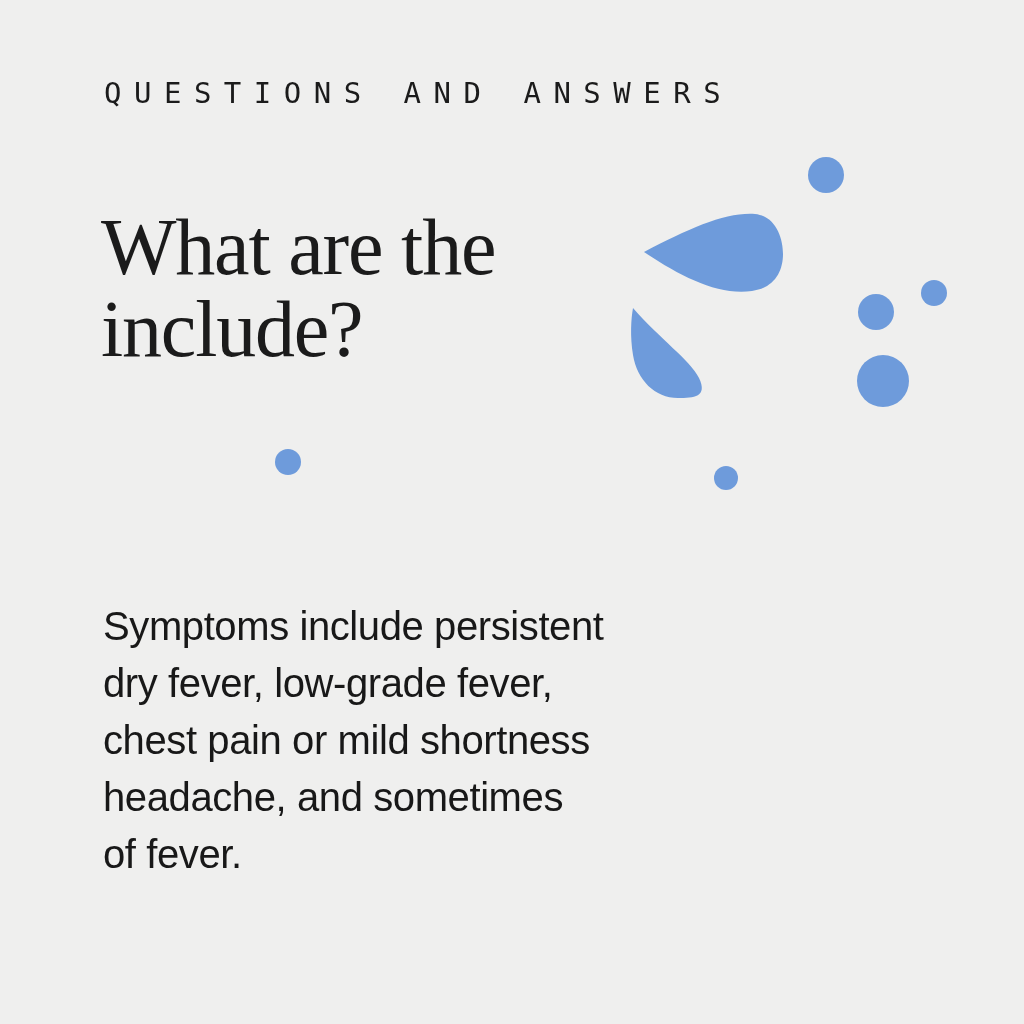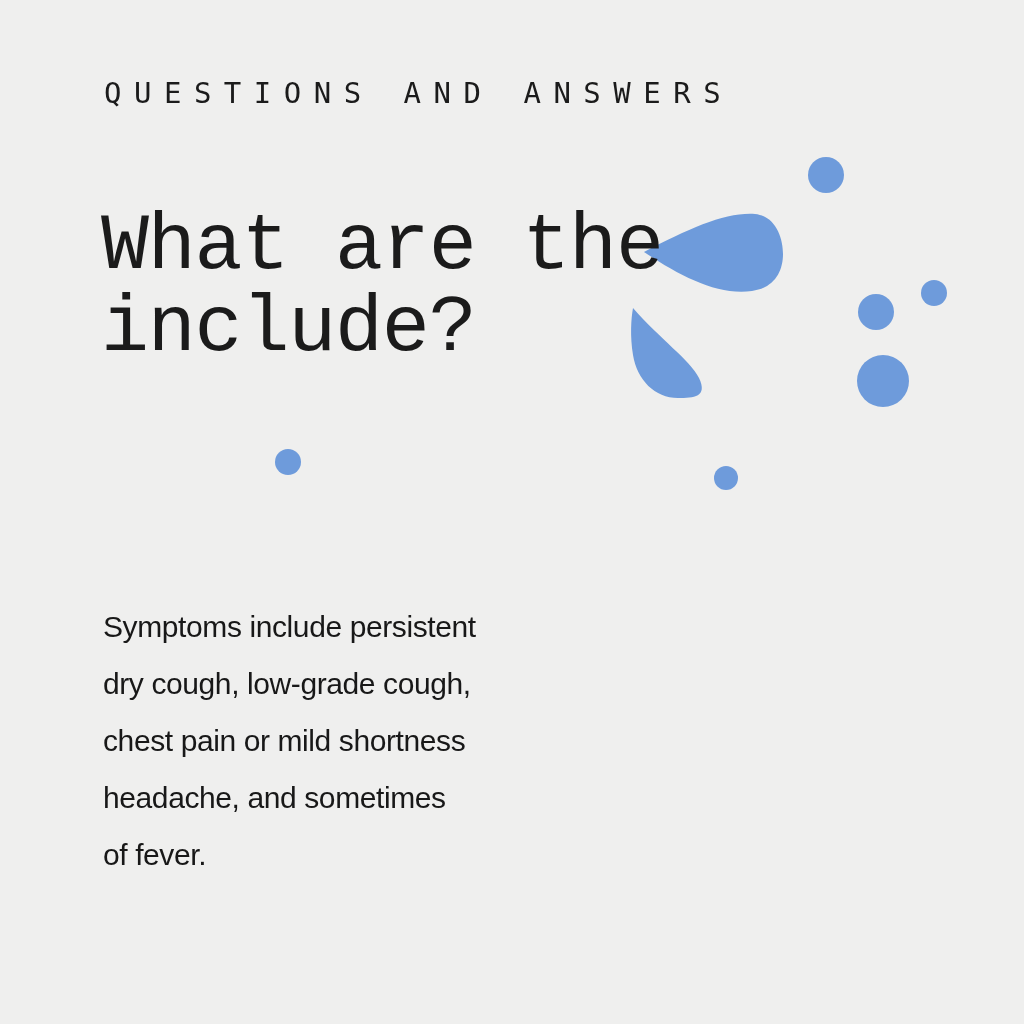--- a/index.html
+++ b/index.html
@@ -47,40 +47,40 @@
     white-space: nowrap;
     line-height: 1.1;
   }
 
   
   #headline {
     position: absolute;
     left: 101px;
     top: 152px;
     width: 620px;
-    font-family: Liberation Mono, monospace;
+    font-family: Liberation Serif, serif;
     font-size: 80px;
     font-weight: 400;
     line-height: 82px;
     letter-spacing: -1.2px;
     color: #1b1b1b;
   }
   #headline .hl-line {
     display: block;
     white-space: nowrap;
   }
 
   
   #body-copy {
     position: absolute;
     left: 103px;
     top: 598px;
     width: 680px;
     font-family: "Liberation Sans", sans-serif;
-    font-size: 30px;
+    font-size: 40px;
     font-weight: 400;
     line-height: 57px;
     letter-spacing: -0.4px;
     color: #181818;
   }
   #body-copy .body-line {
     display: block;
     white-space: nowrap;
   }
 </style>
@@ -113,19 +113,19 @@
 
   <div id="eyebrow">QUESTIONS AND ANSWERS</div>
 
   <h1 id="headline">
     <span class="hl-line">What are the</span>
     <span class="hl-line">include?</span>
   </h1>
 
   <div id="body-copy">
     <span class="body-line">Symptoms include persistent</span>
-    <span class="body-line">dry cough, low-grade cough,</span>
+    <span class="body-line">dry fever, low-grade fever,</span>
     <span class="body-line">chest pain or mild shortness</span>
     <span class="body-line">headache, and sometimes</span>
     <span class="body-line">of fever.</span>
   </div>
 
 </div>
 
 </body></html>

